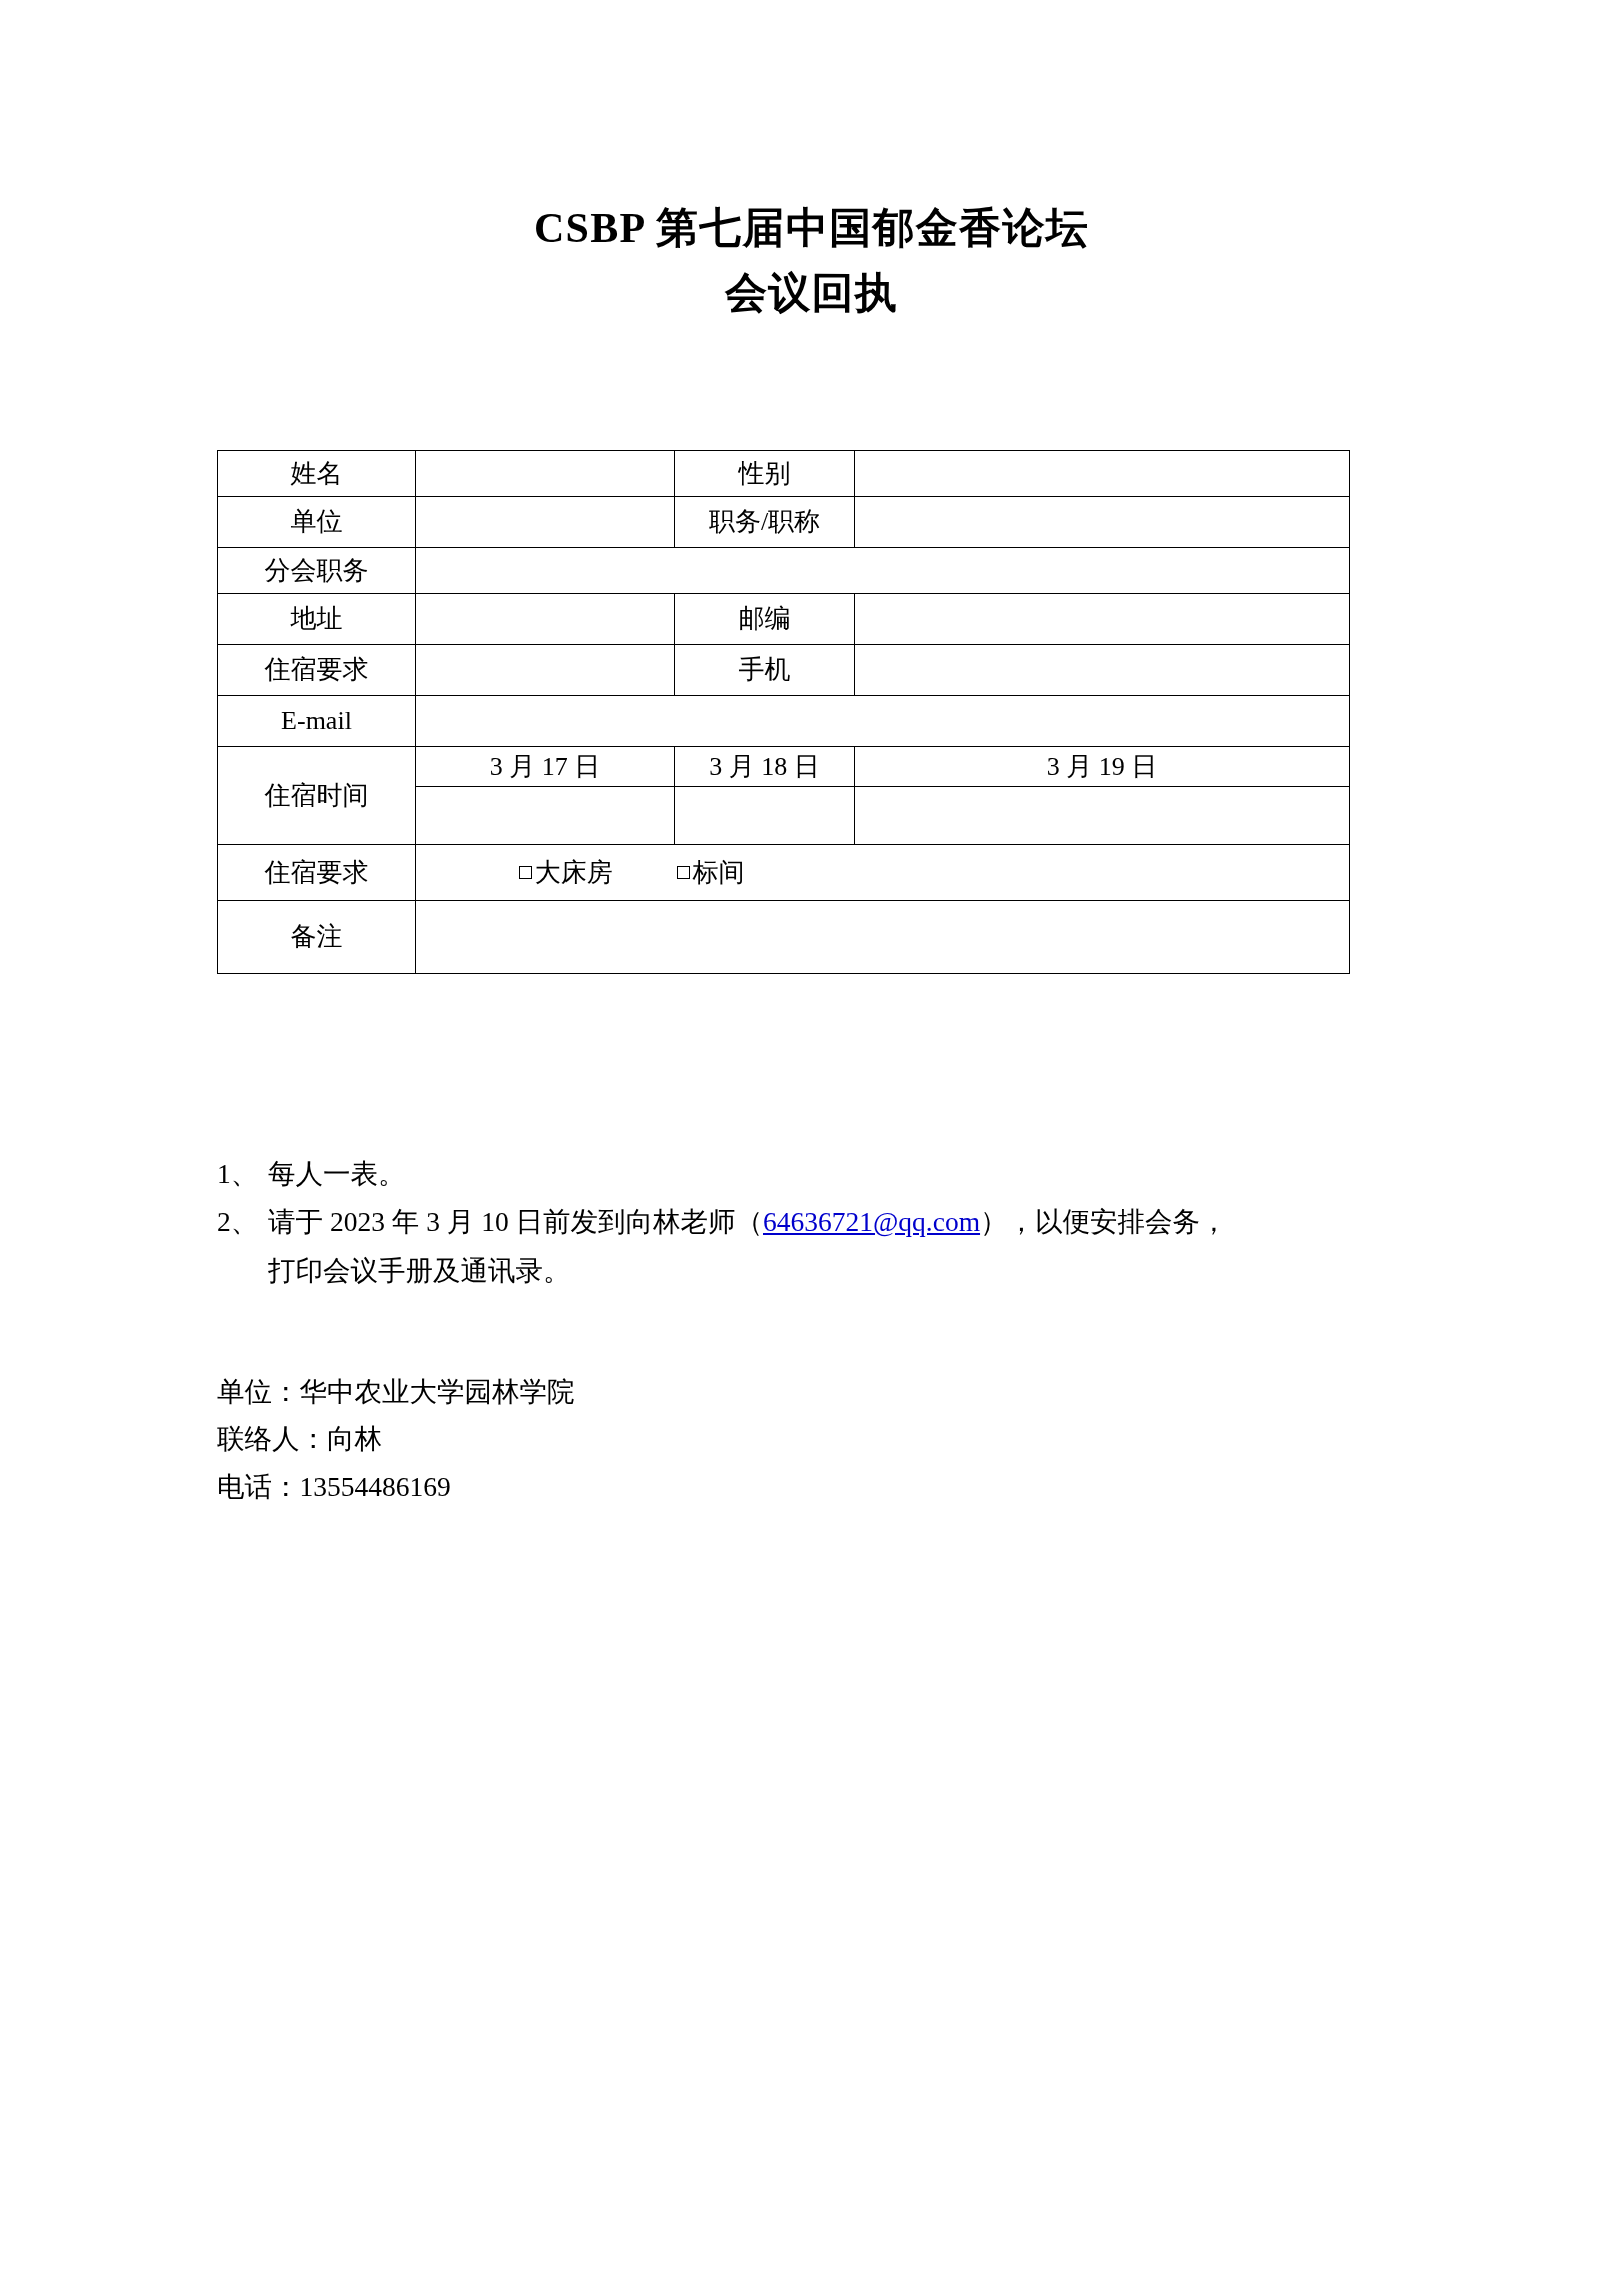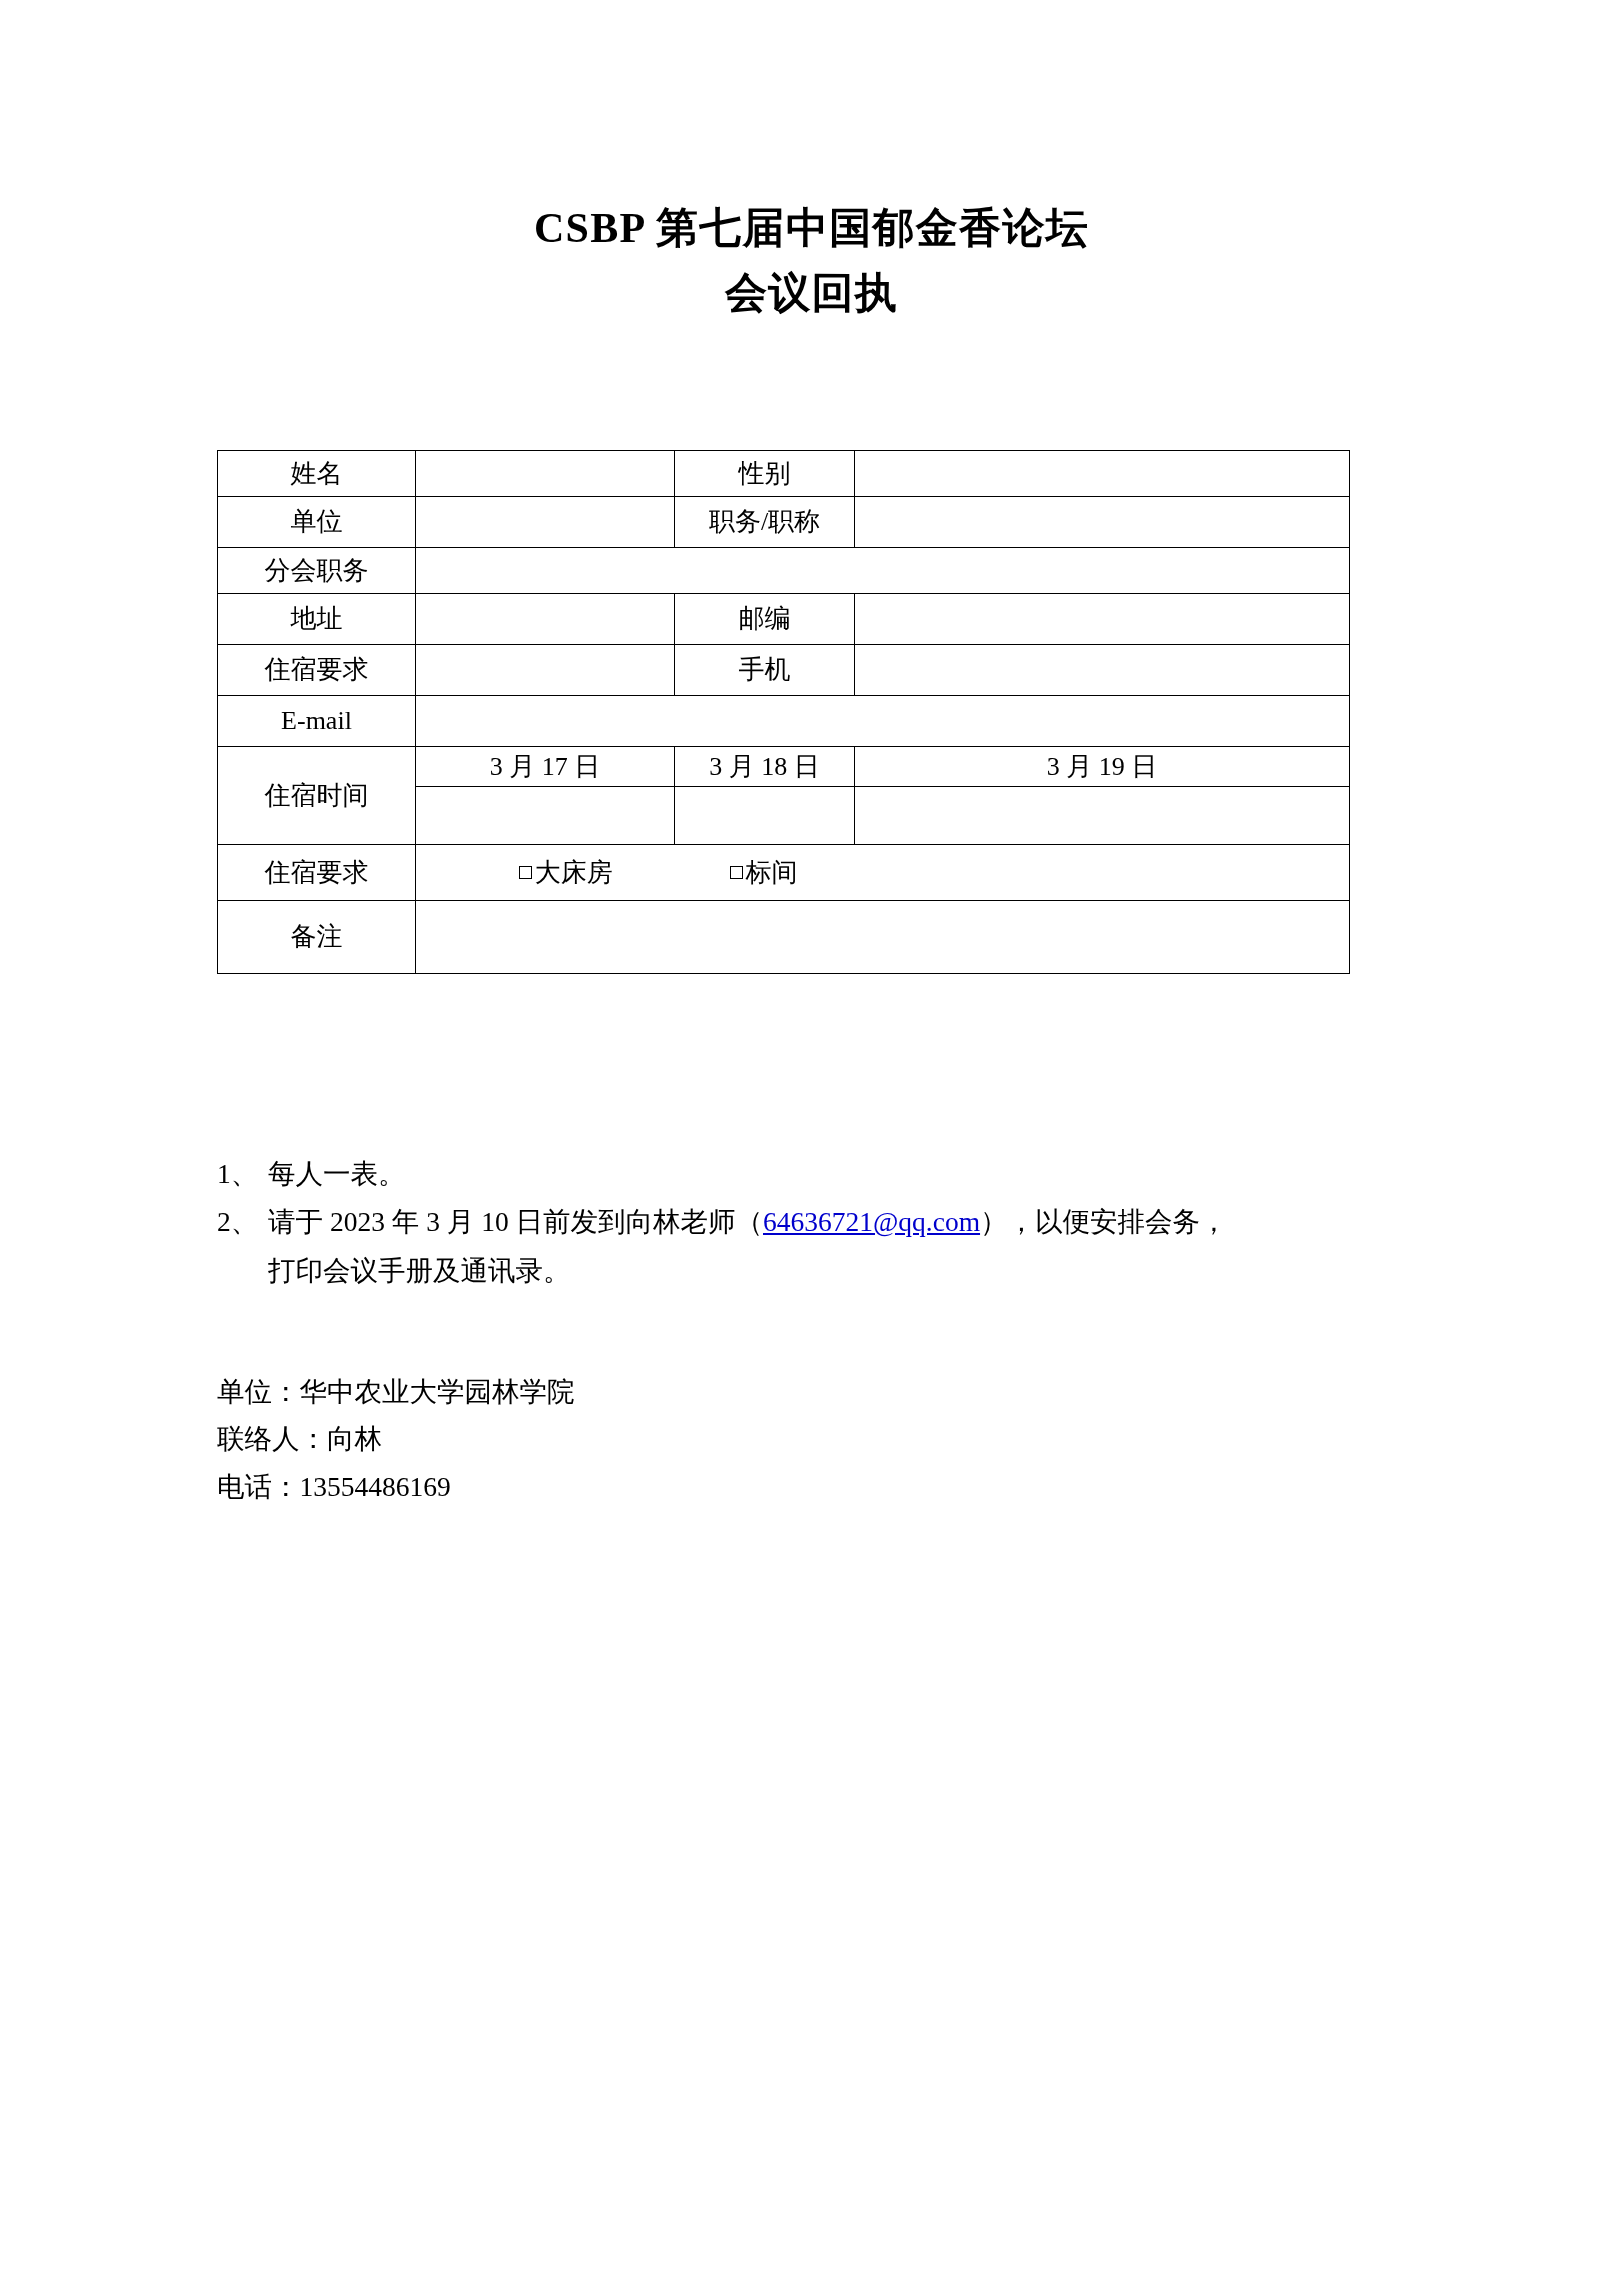--- a/index.html
+++ b/index.html
@@ -71,21 +71,21 @@
   td.narrow-val{ width: 259px; }
 
   .dates-row td { height: 40px; }
   .blank-row td { height: 58px; }
 
   .room-row td  { height: 56px; }
   .room-choices {
     display: flex;
     justify-content: flex-start;
     padding-left: 98px;
-    gap: 117px;
+    gap: 64px;
     align-items: flex-start;
   }
   .checkbox-opt {
     display: inline-flex;
     align-items: center;
     white-space: nowrap;
   }
   .checkbox-box {
     display: inline-block;
     width: 13px;

